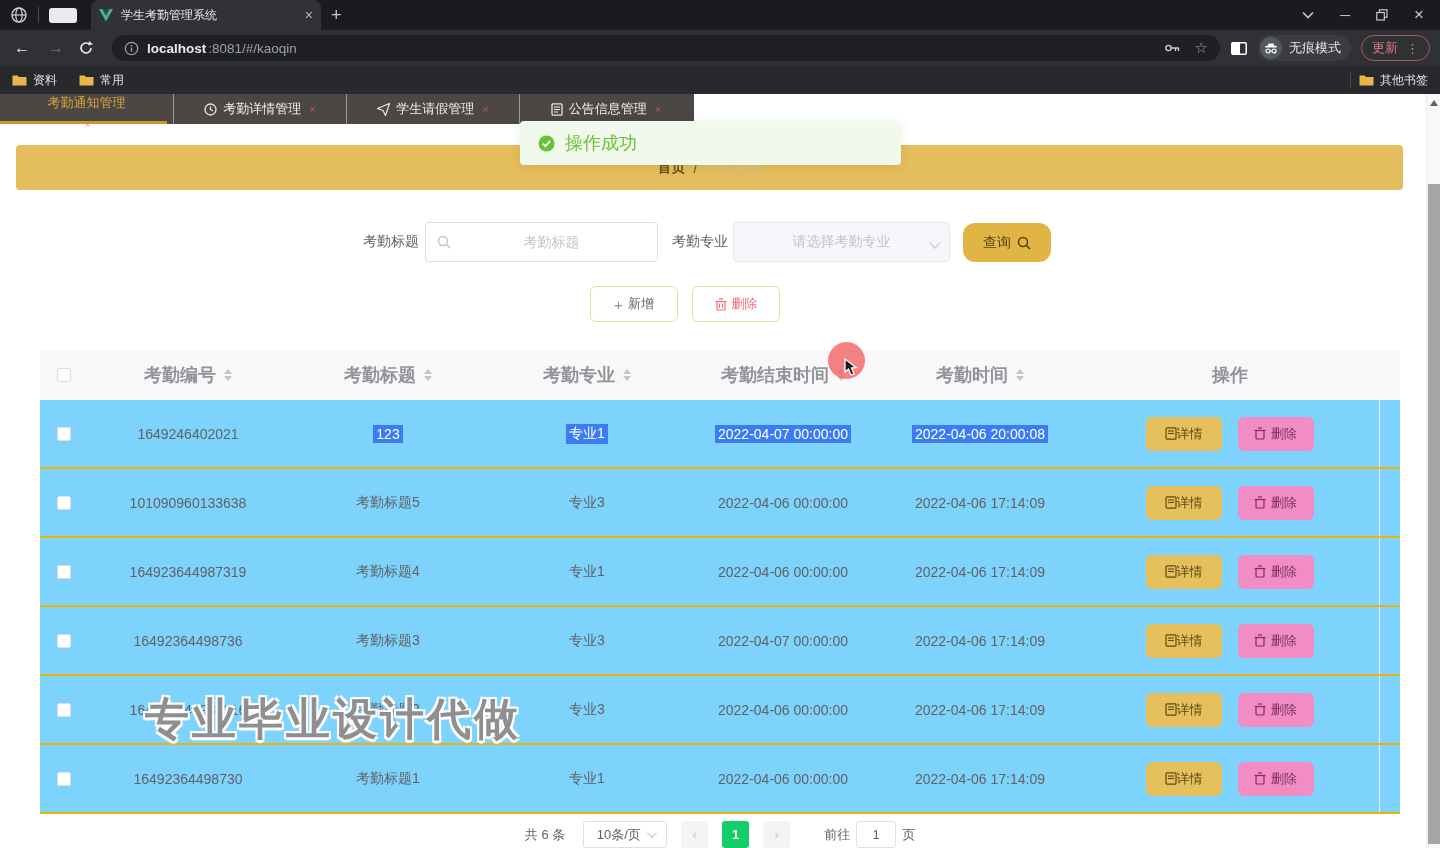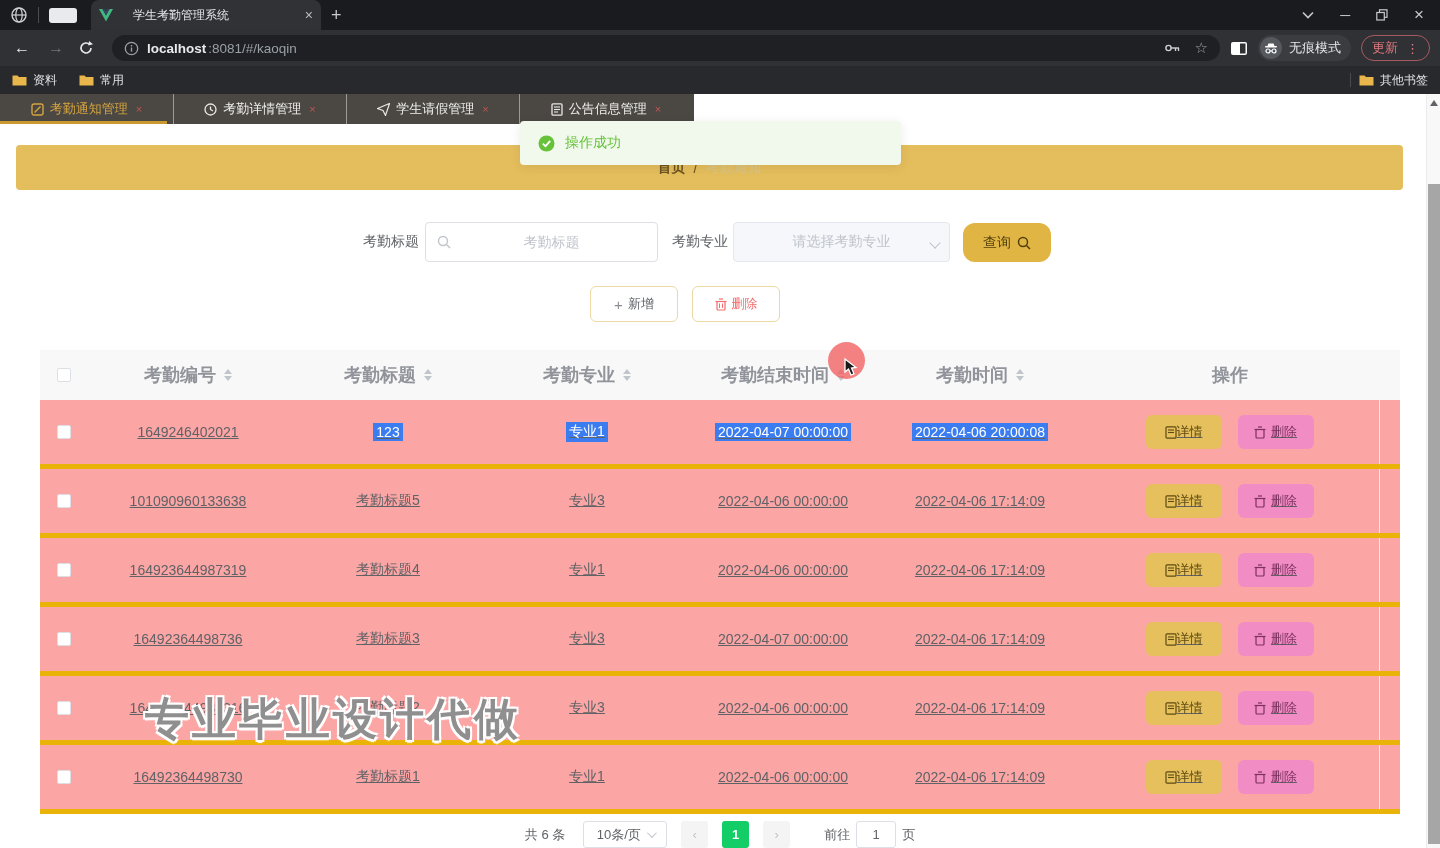--- a/index.html
+++ b/index.html
@@ -7,21 +7,21 @@
               font-family:"Liberation Sans","DejaVu Sans",sans-serif; }
   .screen { position:relative; width:1440px; height:848px; }
 
   
   .tabstrip { position:absolute; left:0; top:0; width:1440px; height:30px; background:#1a1b1e;
               display:flex; align-items:center; color:#d7d9dc; }
   .ts-globe { margin-left:10px; display:flex; }
   .ts-div { width:1px; height:16px; background:#4a4b4e; margin:0 10px; }
   .pinned-rect { width:28px; height:15px; background:#e8eaed; border-radius:3px; }
   .btab { margin-left:14px; height:30px; width:230px; background:#303236; border-radius:8px 8px 0 0;
-          display:flex; align-items:center; padding:0 8px; gap:20px; }
+          display:flex; align-items:center; padding:0 8px; gap:8px; }
   .btab-title { font-size:12px; color:#e6e7e9; flex:1; white-space:nowrap; overflow:hidden; }
   .btab-close { color:#b9bcc0; font-size:14px; cursor:default; }
   .newtab { margin-left:10px; color:#c7c9cc; font-size:18px; line-height:18px; }
   .ts-right { margin-left:auto; display:flex; align-items:center; gap:26px; padding-right:16px; color:#c7c9cc; }
   .wc { font-size:14px; }
 
   .toolbar { position:absolute; left:0; top:30px; width:1440px; height:36px; background:#2f3135;
              display:flex; align-items:center; padding:0 10px; gap:10px; }
   .nav-arrow { font-size:16px; color:#e8eaed; width:24px; text-align:center; }
   .nav-arrow.dim { color:#6f7277; }
@@ -44,33 +44,33 @@
   .bm-right { margin-left:auto; display:flex; align-items:center; gap:8px; }
   .bm-div { width:1px; height:14px; background:#4a4b4e; }
 
   
   .page { position:absolute; left:0; top:94px; width:1440px; height:754px; background:#fff; }
 
   .nav-strip { position:absolute; left:0; top:0; width:694px; height:30px; background:#4b4742; display:flex; }
   .nav-tab { width:173px; height:30px; display:flex; align-items:center; justify-content:center; gap:6px;
              color:#efefec; font-size:13px; position:relative; }
   .nav-tab + .nav-tab { border-left:1px solid rgba(255,255,255,0.45); }
-  .nav-tab.active { color:#d5a440; }
+  .nav-tab.active { color:#d5a440;flex-direction:column; }
   .nav-tab.active::after { content:""; position:absolute; left:0; right:6px; bottom:0; height:3px; background:#c9992f; }
   .tab-x { color:rgba(235,90,90,0.75); font-size:11px; margin-left:2px; }
 
   .banner { position:absolute; left:16px; top:51px; width:1387px; height:45px; background:#e4bd5c; border-radius:4px;
             display:flex; align-items:center; justify-content:center; gap:8px; font-size:14px; }
   .crumb-home { color:#6b5420; font-weight:bold; }
   .crumb-sep { color:#6b5420; }
   .crumb-cur { color:#d8c489; }
 
   .toast { position:absolute; left:520px; top:27px; width:381px; height:44px; background:#f0f9eb; border-radius:4px;
            box-shadow:0 2px 12px rgba(0,0,0,0.08); display:flex; align-items:center; gap:10px; padding:0 18px; z-index:30; }
-  .toast-msg { color:#67c23a; font-size:14px; }
+  .toast-msg { color:#67c23a; font-size:18px; }
 
   .search-row { position:absolute; left:0; top:128px; width:1440px; height:40px; }
   .fld-label { position:absolute; top:0; height:40px; display:flex; align-items:center; color:#5f6266; font-size:14px; }
   .lbl-title { left:363px; }
   .lbl-major { left:672px; }
   .inp-title { position:absolute; left:425px; top:0; width:233px; height:40px; border:1px solid #dcdfe6; border-radius:4px;
                background:#fff; font-size:14px; text-align:center; color:#606266; padding:0 10px 0 30px; outline:none;
                font-family:"Liberation Sans","DejaVu Sans",sans-serif; }
   .inp-title::placeholder { color:#c0c4cc; }
   .inp-search-icon { position:absolute; left:437px; top:13px; }
@@ -85,21 +85,21 @@
   .action-row { position:absolute; left:0; top:192px; width:1440px; height:36px; }
   .btn-add { position:absolute; left:590px; width:88px; height:36px; background:#fff; border:1px solid #ecd9a3; border-radius:6px;
              color:#5f6266; font-size:13px; display:flex; align-items:center; justify-content:center; gap:5px; font-family:inherit; }
   .btn-del { position:absolute; left:692px; width:88px; height:36px; background:#fff; border:1px solid #ecd9a3; border-radius:6px;
              color:#f56c6c; font-size:13px; display:flex; align-items:center; justify-content:center; gap:5px; font-family:inherit; }
 
   
   .table { position:absolute; left:40px; top:256px; width:1360px; }
   .tr { display:flex; align-items:center; }
   .thead { height:50px; background:#f8f8f9; color:#909399; font-size:18px; font-weight:bold; }
-  .trow { height:69px; border-bottom:5px solid #eab308; background:#fca5a5; color:#606266; font-size:14px;text-decoration:underline; }
+  .trow { height:69px; border-bottom:2px solid #eab308; background:#7dd3fc; color:#606266; font-size:14px; }
   .td { display:flex; align-items:center; justify-content:center; gap:4px; }
   .c-check { width:48px; } .c-id { width:200px; } .c-title { width:200px; } .c-major { width:198px; }
   .c-end { width:194px; } .c-time { width:200px; } .c-ops { width:300px; } .c-pad { width:20px; }
   .trow .c-ops { border-right:1px solid #ebeef5; align-self:stretch; }
   .checkbox { width:14px; height:14px; border:1px solid #dcdfe6; border-radius:2px; background:#fff; }
   .sort { display:inline-flex; flex-direction:column; gap:2px; margin-left:4px; }
   .car-up { width:0; height:0; border-left:4px solid transparent; border-right:4px solid transparent; border-bottom:5px solid #c0c4cc; }
   .car-dn { width:0; height:0; border-left:4px solid transparent; border-right:4px solid transparent; border-top:5px solid #c0c4cc; }
   .hl { background:#3b7df0; color:#fff; padding:1px 3px; }
   .btn-detail { width:76px; height:34px; background:#e5c05c; border:none; border-radius:6px; color:#5f4a12; font-size:13px;

